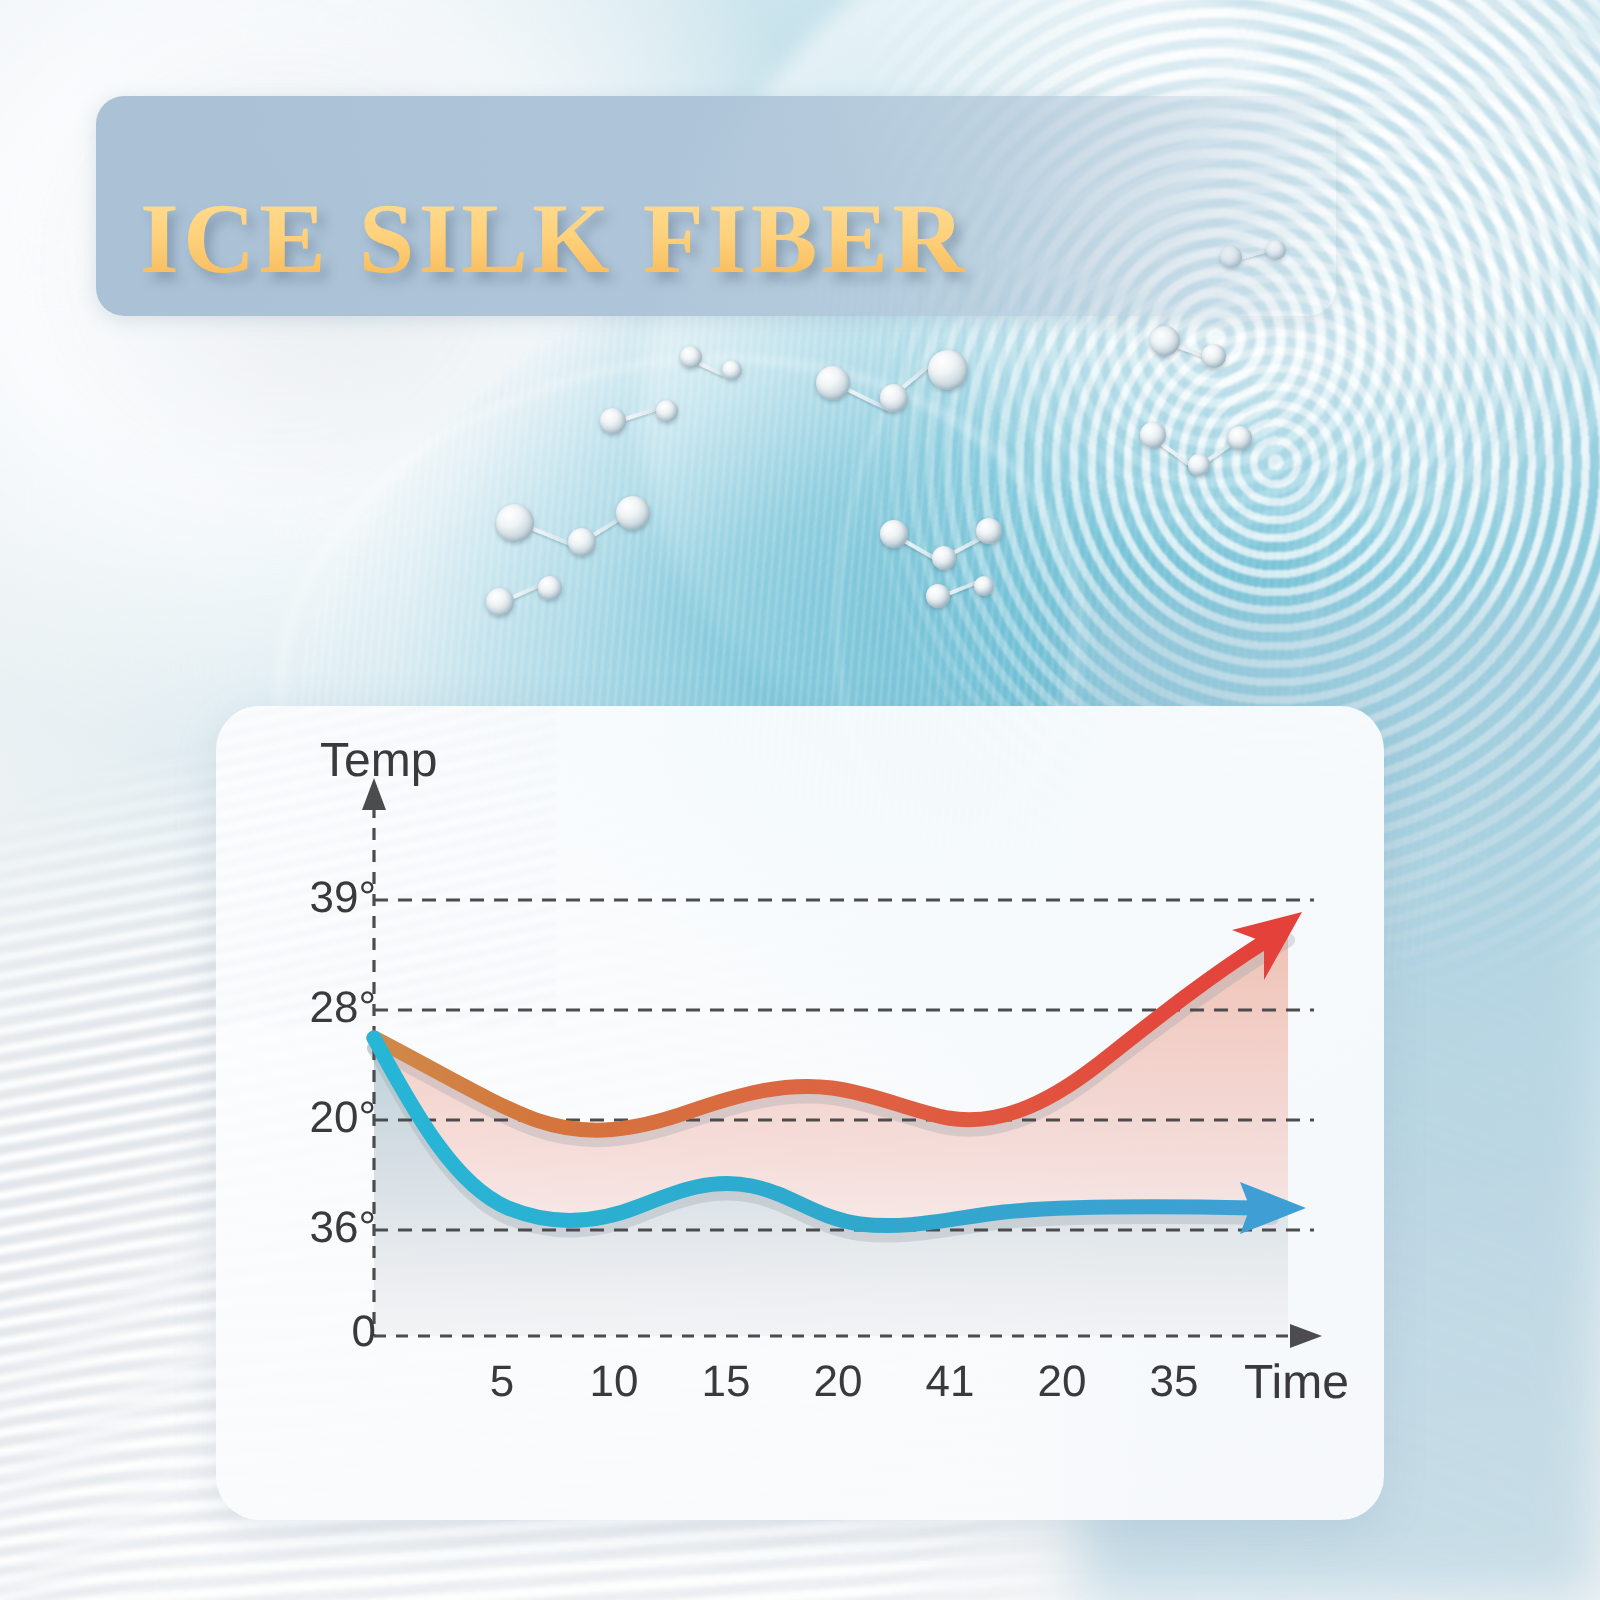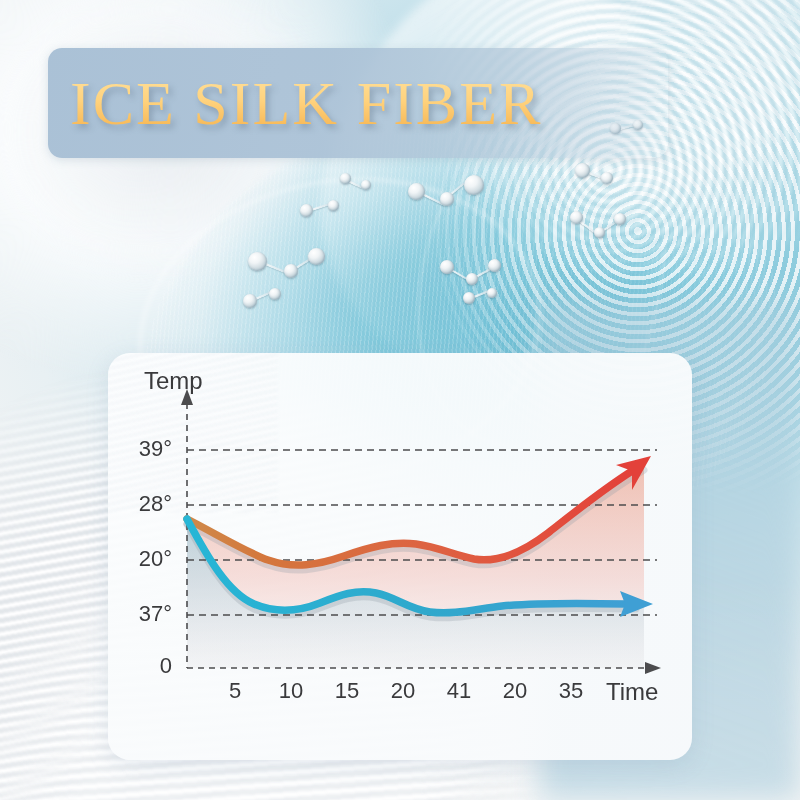--- a/index.html
+++ b/index.html
@@ -142,23 +142,23 @@
   }
 
   
   #title-band{
     position:absolute; left:48px; top:48px; width:620px; height:110px;
     border-radius:14px;
     background:linear-gradient(100deg, rgba(166,190,212,.95) 0%, rgba(170,193,214,.93) 45%, rgba(176,198,216,.72) 72%, rgba(182,203,219,.28) 92%, rgba(188,207,222,0) 100%);
     box-shadow:0 2px 10px rgba(110,140,165,.22);
   }
   #title-text{
-    position:absolute; left:70px; top:56px; width:700px;
+    position:absolute; left:70px; top:72px; width:700px;
     font-family:"Liberation Serif", serif;
-    font-size:62px; font-weight:normal; letter-spacing:2px;
+    font-size:50px; font-weight:bold; letter-spacing:2px;
     color:#ffd884;
     background:linear-gradient(180deg,#ffe9ad 0%,#ffd27d 48%,#f8bc5c 72%,#ffe2a0 100%);
     -webkit-background-clip:text; background-clip:text;
     -webkit-text-fill-color:transparent;
     filter:drop-shadow(3px 4px 3px rgba(90,110,130,.45));
     line-height:94px; white-space:nowrap;
   }
 
   
   #chart-card{
@@ -169,21 +169,21 @@
     overflow:hidden;
   }
   #chart-card .card-sheen{
     position:absolute; left:-10px; top:-10px; width:180px; height:170px;
     background:repeating-linear-gradient(-12deg, rgba(233,238,242,.55) 0px, rgba(233,238,242,.55) 3px, rgba(255,255,255,.25) 3px, rgba(255,255,255,.25) 7px);
     filter:blur(1.2px); opacity:.55;
   }
   #chart-svg{ position:absolute; left:0; top:0; }
 
   .axis-label{
-    position:absolute; font-size:22px; color:#3a3a3c; font-family:"Liberation Sans", sans-serif;
+    position:absolute; font-size:22px; color:#3a3a3c; font-family:"Liberation Sans", sans-serif;margin-left:16px;
   }
   .ytick{ text-align:right; width:62px; }
   .xtick{ text-align:center; width:44px; }
 
   #legend{
     position:absolute; left:0; top:352px; width:584px; height:46px;
   }
   .legend-item{
     position:absolute; display:flex; align-items:center; gap:10px;
     font-size:25px; color:#242426;
@@ -367,21 +367,21 @@
              C 346,262 368,256 394,253
              C 424,250 470,250 519,251" fill="none" stroke="url(#gradOursLine)" stroke-width="7.5" stroke-linecap="round"></path>
     <polygon points="545,251 512,238 517,251 512,264" fill="#3f9fd4"></polygon>
   </svg>
 
   <div class="axis-label" style="left:36px; top:14px; font-size:24px;">Temp</div>
 
   <div class="axis-label ytick" style="left:2px; top:83px;">39°</div>
   <div class="axis-label ytick" style="left:2px; top:138px;">28°</div>
   <div class="axis-label ytick" style="left:2px; top:193px;">20°</div>
-  <div class="axis-label ytick" style="left:2px; top:248px;">37°</div>
+  <div class="axis-label ytick" style="left:2px; top:248px;">36°</div>
   <div class="axis-label ytick" style="left:2px; top:300px;">0</div>
 
   <div class="axis-label xtick" style="left:105px; top:325px;">5</div>
   <div class="axis-label xtick" style="left:161px; top:325px;">10</div>
   <div class="axis-label xtick" style="left:217px; top:325px;">15</div>
   <div class="axis-label xtick" style="left:273px; top:325px;">20</div>
   <div class="axis-label xtick" style="left:329px; top:325px;">41</div>
   <div class="axis-label xtick" style="left:385px; top:325px;">20</div>
   <div class="axis-label xtick" style="left:441px; top:325px;">35</div>
   <div class="axis-label" style="left:498px; top:325px; font-size:24px;">Time</div>

